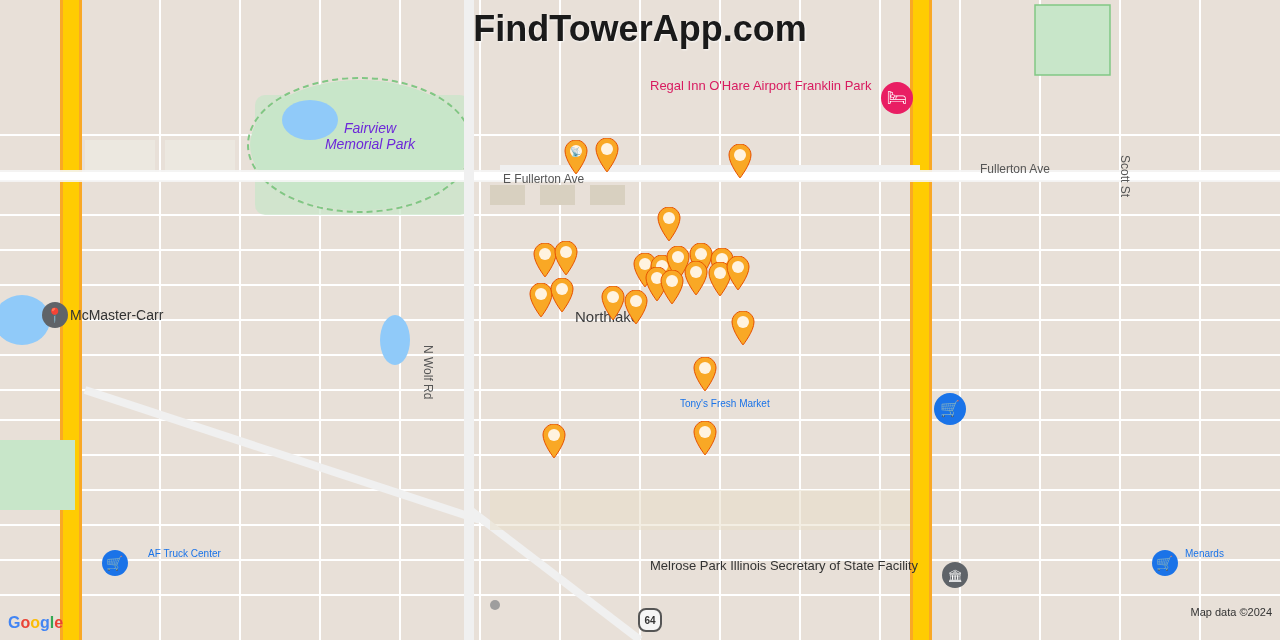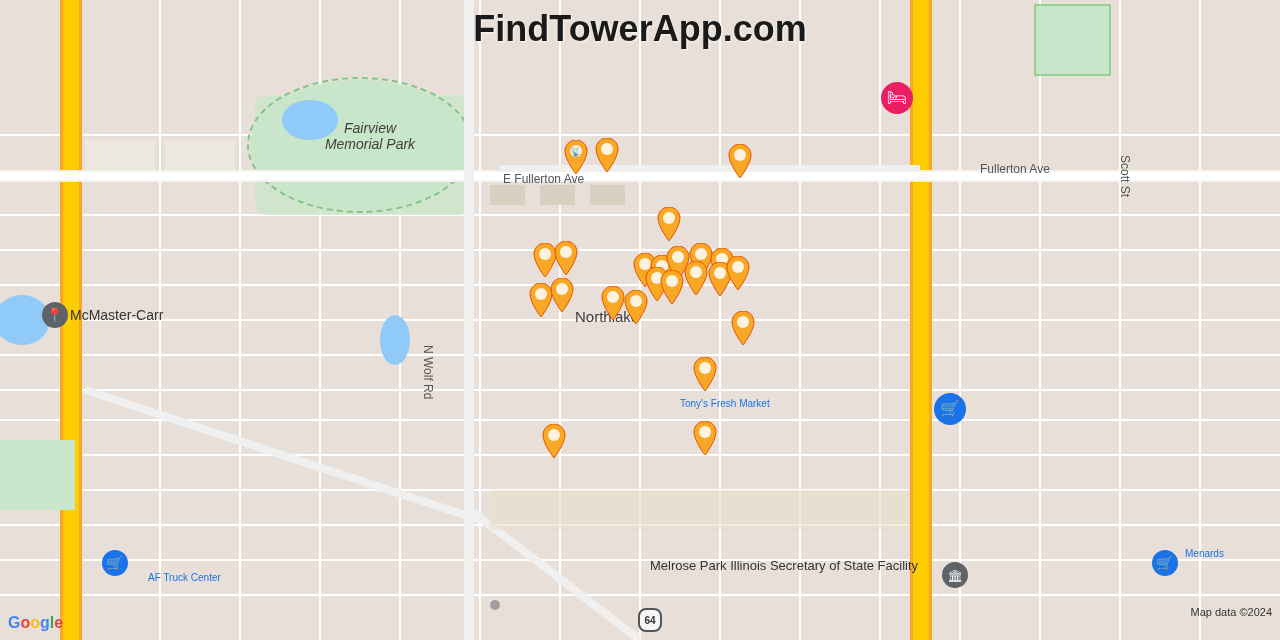--- a/index.html
+++ b/index.html
@@ -349,20 +349,23 @@
     </svg>
   </div>
 
   <div class="poi-marker" style="left:897px; top:80px;">
     <svg width="36" height="36" viewBox="0 0 36 36">
       <circle cx="18" cy="18" r="16" fill="#e91e63"></circle>
       <text x="18" y="23" text-anchor="middle" font-size="16" fill="white">🛏</text>
     </svg>
   </div>
 
+  <div class="map-label poi-label-pink" style="position:absolute; left:650px; top:78px; text-align:center;">
+    <span>Regal Inn O'Hare Airport Franklin Park</span>
+  </div>
 
   <div class="poi-marker" style="left:55px; top:300px;">
     <svg width="30" height="30" viewBox="0 0 30 30">
       <circle cx="15" cy="15" r="13" fill="#5f6368"></circle>
       <text x="15" y="20" text-anchor="middle" font-size="14" fill="white">📍</text>
     </svg>
   </div>
   <div class="map-label" style="position:absolute; left:70px; top:307px; color:#333; font-size:14px; font-weight:500;">
     <span>McMaster-Carr</span>
   </div>
@@ -376,21 +379,21 @@
   <div class="map-label poi-label-blue" style="position:absolute; left:680px; top:398px;">
     <span>Tony's Fresh Market</span>
   </div>
 
   <div class="poi-marker" style="left:115px; top:548px;">
     <svg width="30" height="30" viewBox="0 0 30 30">
       <circle cx="15" cy="15" r="13" fill="#1a73e8"></circle>
       <text x="15" y="20" text-anchor="middle" font-size="14" fill="white">🛒</text>
     </svg>
   </div>
-  <div class="map-label poi-label-blue" style="position:absolute; left:148px; top:572px;">
+  <div class="map-label poi-label-blue" style="position:absolute; left:148px; top:548px;">
     <span>AF Truck Center</span>
   </div>
 
   <div class="poi-marker" style="left:1165px; top:548px;">
     <svg width="30" height="30" viewBox="0 0 30 30">
       <circle cx="15" cy="15" r="13" fill="#1a73e8"></circle>
       <text x="15" y="20" text-anchor="middle" font-size="14" fill="white">🛒</text>
     </svg>
   </div>
   <div class="map-label poi-label-blue" style="position:absolute; left:1185px; top:548px;">
@@ -404,21 +407,21 @@
     </svg>
   </div>
   <div class="map-label" style="position:absolute; left:650px; top:558px; color:#333; font-size:13px; text-align:center; max-width:280px;">
     <span>Melrose Park Illinois Secretary of State Facility</span>
   </div>
 
   <div class="map-label map-place-label-lg" style="position:absolute; left:575px; top:308px;">
     <span>Northlake</span>
   </div>
 
-  <div class="map-label map-place-label-green" style="position:absolute; left:305px; top:120px; text-align:center; width:130px; font-size:14px; font-style:italic; color:#404040; font-weight:500;">
+  <div class="map-label map-place-label-green" style="position:absolute; left:305px; top:120px; text-align:center; width:130px; font-size:14px; font-style:italic; color:#6d28d9; font-weight:500;">
     Fairview<br>Memorial Park
   </div>
 
   <div class="map-label map-place-label-gray" style="position:absolute; left:503px; top:172px;">
     <span>E Fullerton Ave</span>
   </div>
 
   <div class="map-label map-place-label-gray" style="position:absolute; left:980px; top:162px;">
     <span>Fullerton Ave</span>
   </div>

